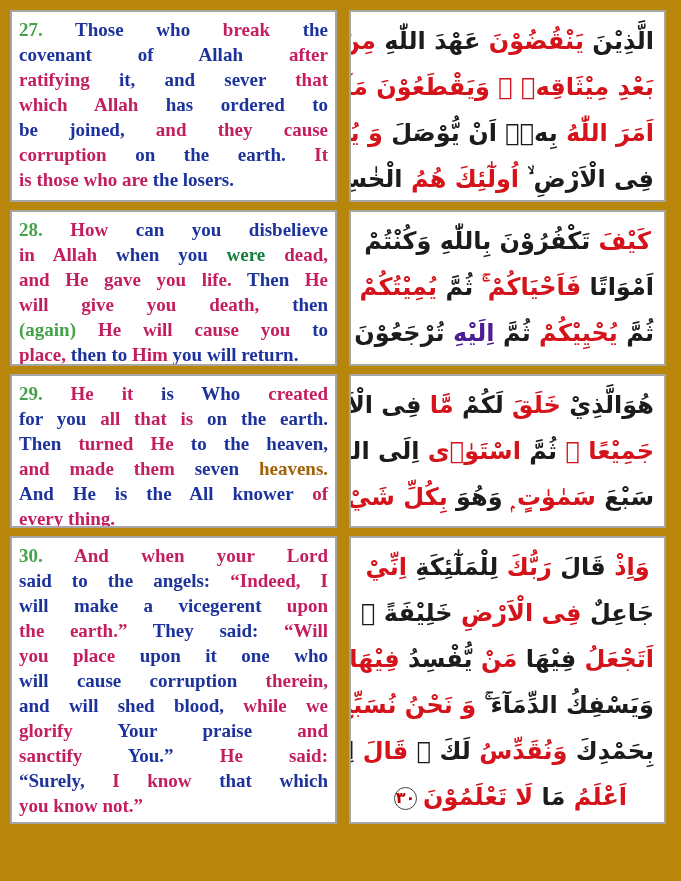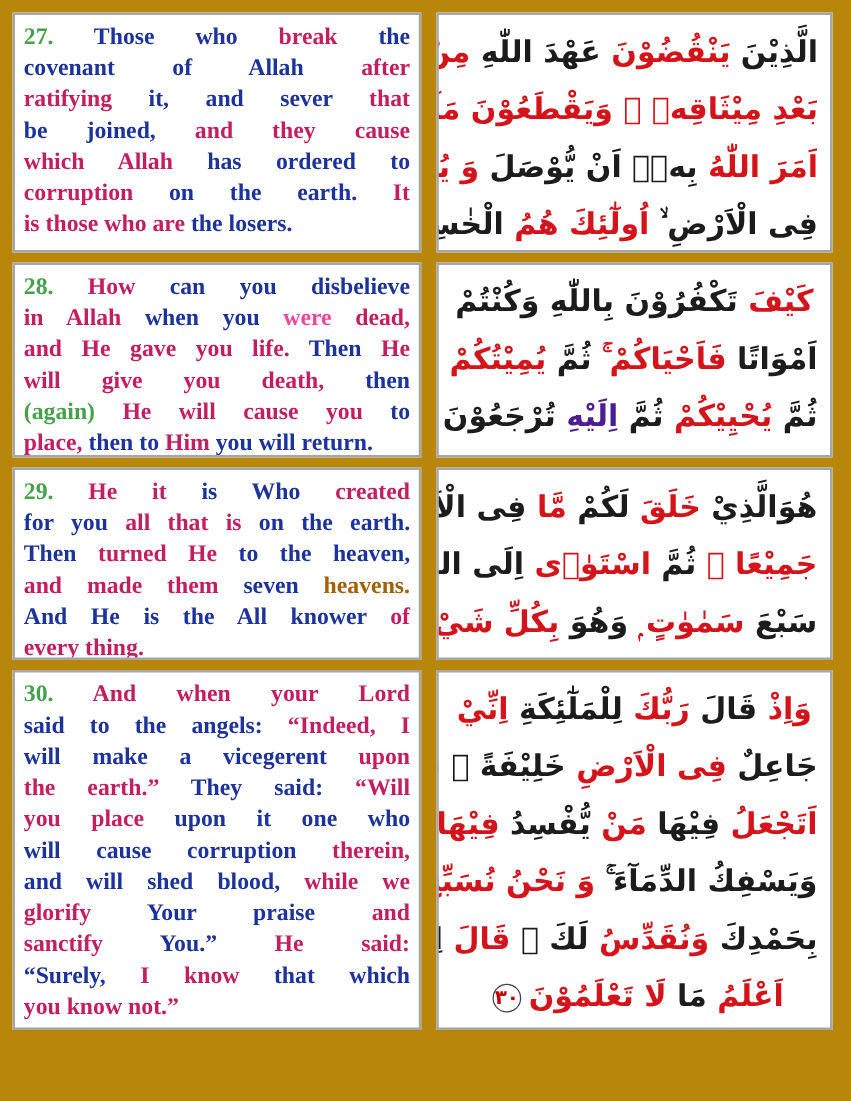--- a/index.html
+++ b/index.html
@@ -71,37 +71,37 @@
 </head>
 <body>
 
 <div class="page">
 
   <div class="row">
     <div class="box ebox r1">
         <div class="eline"><span style="color: rgb(69, 162, 75);">27.</span> <span style="color: rgb(28, 51, 155);">Those</span> <span style="color: rgb(28, 51, 155);">who</span> <span style="color: rgb(195, 30, 95);">break</span> <span style="color: rgb(28, 51, 155);">the</span></div>
         <div class="eline"><span style="color: rgb(28, 51, 155);">covenant</span> <span style="color: rgb(28, 51, 155);">of</span> <span style="color: rgb(28, 51, 155);">Allah</span> <span style="color: rgb(195, 30, 95);">after</span></div>
         <div class="eline"><span style="color: rgb(195, 30, 95);">ratifying</span> <span style="color: rgb(28, 51, 155);">it,</span> <span style="color: rgb(28, 51, 155);">and</span> <span style="color: rgb(28, 51, 155);">sever</span> <span style="color: rgb(195, 30, 95);">that</span></div>
+        <div class="eline"><span style="color: rgb(195, 30, 95);">which</span> <span style="color: rgb(195, 30, 95);">Allah</span> <span style="color: rgb(28, 51, 155);">has</span> <span style="color: rgb(28, 51, 155);">ordered</span> <span style="color: rgb(28, 51, 155);">to</span></div>
         <div class="eline"><span style="color: rgb(28, 51, 155);">be</span> <span style="color: rgb(28, 51, 155);">joined,</span> <span style="color: rgb(195, 30, 95);">and</span> <span style="color: rgb(195, 30, 95);">they</span> <span style="color: rgb(195, 30, 95);">cause</span></div>
-        <div class="eline"><span style="color: rgb(195, 30, 95);">which</span> <span style="color: rgb(195, 30, 95);">Allah</span> <span style="color: rgb(28, 51, 155);">has</span> <span style="color: rgb(28, 51, 155);">ordered</span> <span style="color: rgb(28, 51, 155);">to</span></div>
         <div class="eline"><span style="color: rgb(195, 30, 95);">corruption</span> <span style="color: rgb(28, 51, 155);">on</span> <span style="color: rgb(28, 51, 155);">the</span> <span style="color: rgb(28, 51, 155);">earth.</span> <span style="color: rgb(195, 30, 95);">It</span></div>
         <div class="eline last"><span style="color: rgb(195, 30, 95);">is</span> <span style="color: rgb(195, 30, 95);">those</span> <span style="color: rgb(195, 30, 95);">who</span> <span style="color: rgb(195, 30, 95);">are</span> <span style="color: rgb(28, 51, 155);">the</span> <span style="color: rgb(28, 51, 155);">losers.</span></div>
       </div>
     <div class="box abox r1">
         <div class="aline"><span style="color: rgb(28, 28, 28);">الَّذِيْنَ</span> <span style="color: rgb(213, 19, 26);">يَنْقُضُوْنَ</span> <span style="color: rgb(28, 28, 28);">عَهْدَ</span> <span style="color: rgb(28, 28, 28);">اللّٰهِ</span> <span style="color: rgb(213, 19, 26);">مِنْۢ</span></div>
         <div class="aline"><span style="color: rgb(213, 19, 26);">بَعْدِ</span> <span style="color: rgb(213, 19, 26);">مِيْثَاقِهٖ ۙ</span> <span style="color: rgb(213, 19, 26);">وَيَقْطَعُوْنَ</span> <span style="color: rgb(213, 19, 26);">مَآ</span></div>
         <div class="aline"><span style="color: rgb(213, 19, 26);">اَمَرَ</span> <span style="color: rgb(213, 19, 26);">اللّٰهُ</span> <span style="color: rgb(28, 28, 28);">بِهٖۤ</span> <span style="color: rgb(28, 28, 28);">اَنْ</span> <span style="color: rgb(28, 28, 28);">يُّوْصَلَ</span> <span style="color: rgb(213, 19, 26);">وَ</span> <span style="color: rgb(213, 19, 26);">يُفْسِدُوْنَ</span></div>
         <div class="aline"><span style="color: rgb(28, 28, 28);">فِى</span> <span style="color: rgb(28, 28, 28);">الْاَرْضِ ۙ</span> <span style="color: rgb(213, 19, 26);">اُولٰٓئِكَ</span> <span style="color: rgb(213, 19, 26);">هُمُ</span> <span style="color: rgb(28, 28, 28);">الْخٰسِرُوْنَ</span></div>
       </div>
   </div>
 
   <div class="row">
     <div class="box ebox r2">
         <div class="eline"><span style="color: rgb(69, 162, 75);">28.</span> <span style="color: rgb(195, 30, 95);">How</span> <span style="color: rgb(28, 51, 155);">can</span> <span style="color: rgb(28, 51, 155);">you</span> <span style="color: rgb(28, 51, 155);">disbelieve</span></div>
-        <div class="eline"><span style="color: rgb(195, 30, 95);">in</span> <span style="color: rgb(195, 30, 95);">Allah</span> <span style="color: rgb(28, 51, 155);">when</span> <span style="color: rgb(28, 51, 155);">you</span> <span style="color: #ec4899;">were</span> <span style="color: rgb(195, 30, 95);">dead,</span></div>
+        <div class="eline"><span style="color: rgb(195, 30, 95);">in</span> <span style="color: rgb(195, 30, 95);">Allah</span> <span style="color: rgb(28, 51, 155);">when</span> <span style="color: rgb(28, 51, 155);">you</span> <span style="color: #15803d;">were</span> <span style="color: rgb(195, 30, 95);">dead,</span></div>
         <div class="eline"><span style="color: rgb(195, 30, 95);">and</span> <span style="color: rgb(195, 30, 95);">He</span> <span style="color: rgb(195, 30, 95);">gave</span> <span style="color: rgb(195, 30, 95);">you</span> <span style="color: rgb(195, 30, 95);">life.</span> <span style="color: rgb(28, 51, 155);">Then</span> <span style="color: rgb(195, 30, 95);">He</span></div>
         <div class="eline"><span style="color: rgb(195, 30, 95);">will</span> <span style="color: rgb(195, 30, 95);">give</span> <span style="color: rgb(195, 30, 95);">you</span> <span style="color: rgb(195, 30, 95);">death,</span> <span style="color: rgb(28, 51, 155);">then</span></div>
         <div class="eline"><span style="color: rgb(69, 162, 75);">(again)</span> <span style="color: rgb(195, 30, 95);">He</span> <span style="color: rgb(195, 30, 95);">will</span> <span style="color: rgb(195, 30, 95);">cause</span> <span style="color: rgb(195, 30, 95);">you</span> <span style="color: rgb(28, 51, 155);">to</span></div>
         <div class="eline last"><span style="color: rgb(195, 30, 95);">place,</span> <span style="color: rgb(28, 51, 155);">then</span> <span style="color: rgb(28, 51, 155);">to</span> <span style="color: rgb(195, 30, 95);">Him</span> <span style="color: rgb(28, 51, 155);">you</span> <span style="color: rgb(28, 51, 155);">will</span> <span style="color: rgb(28, 51, 155);">return.</span></div>
       </div>
     <div class="box abox r2">
         <div class="aline"><span style="color: rgb(213, 19, 26);">كَيْفَ</span> <span style="color: rgb(28, 28, 28);">تَكْفُرُوْنَ</span> <span style="color: rgb(28, 28, 28);">بِاللّٰهِ</span> <span style="color: rgb(28, 28, 28);">وَكُنْتُمْ</span></div>
         <div class="aline"><span style="color: rgb(28, 28, 28);">اَمْوَاتًا</span> <span style="color: rgb(213, 19, 26);">فَاَحْيَاكُمْ ۚ</span> <span style="color: rgb(28, 28, 28);">ثُمَّ</span> <span style="color: rgb(213, 19, 26);">يُمِيْتُكُمْ</span></div>
         <div class="aline"><span style="color: rgb(28, 28, 28);">ثُمَّ</span> <span style="color: rgb(213, 19, 26);">يُحْيِيْكُمْ</span> <span style="color: rgb(28, 28, 28);">ثُمَّ</span> <span style="color: #4c1d95; margin-top: 48px;">اِلَيْهِ</span> <span style="color: rgb(28, 28, 28);">تُرْجَعُوْنَ</span></div>
       </div>

